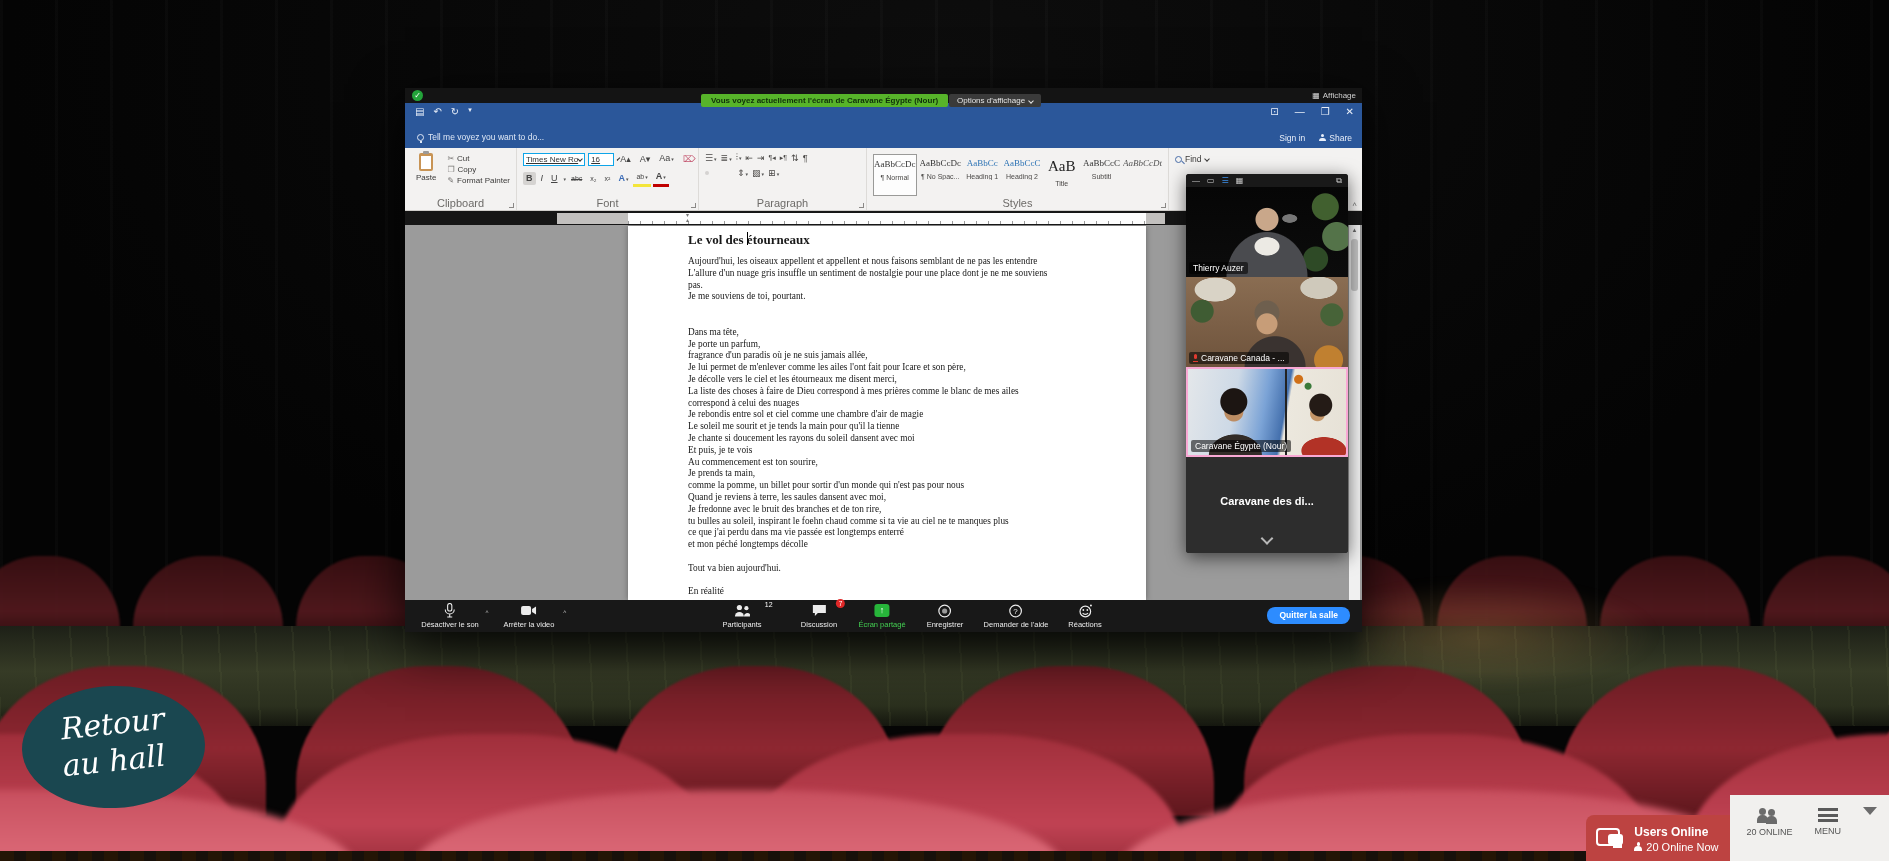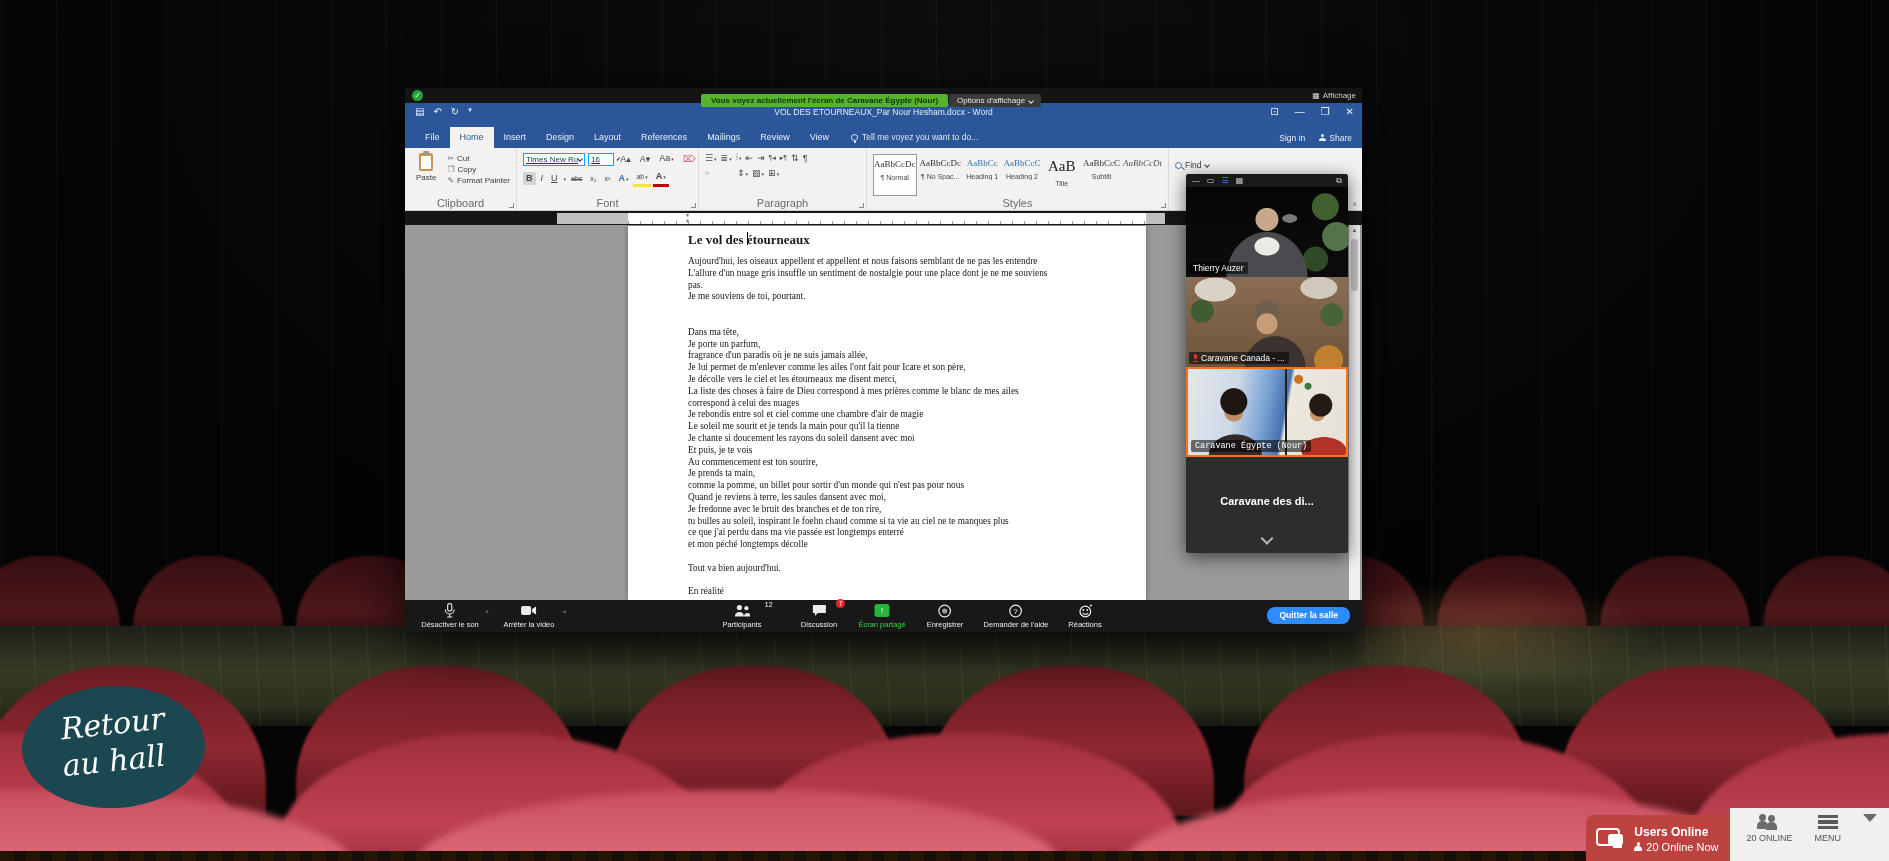--- a/index.html
+++ b/index.html
@@ -100,21 +100,21 @@
   .al-wrap.active{background:#d5d3d1;}
   .g-styles{width:302px;}
   .styles-gallery{display:flex;gap:3px;padding-top:2px;overflow:hidden;}
   .style-card{width:46px;height:42px;text-align:center;padding-top:4px;}
   .style-card.selected{border:1px solid #9a9a98;background:#fdfdfd;}
   .st-sample{font-family:"Liberation Serif","DejaVu Serif",serif;font-size:9px;color:#333;white-space:nowrap;overflow:hidden;}
   .st-name{font-size:7px;color:#4a4846;margin-top:5px;white-space:nowrap;overflow:hidden;}
   .st2 .st-sample,.st3 .st-sample{color:#2e74b5;}
   .st4 .st-sample{font-size:15px;color:#222;}
   .st6 .st-sample{font-style:italic;color:#555;}
-  .g-find{border-right:none;width:80px;padding-top:12px;}
+  .g-find{border-right:none;width:80px;padding-top:6px;}
   .find-row{display:flex;align-items:center;gap:3px;font-size:8.5px;color:#3b3a39;}
   .mag-icon{width:7px;height:7px;border:1.4px solid #4a6ea9;border-radius:50%;position:relative;}
   .mag-icon::after{content:"";position:absolute;left:5px;top:5px;width:4px;height:1.4px;background:#4a6ea9;transform:rotate(45deg);}
   .ribbon-collapse{position:absolute;right:5px;top:112px;color:#777;font-size:8px;z-index:3;}
 
   
   .ruler{position:absolute;left:152px;top:125px;width:608px;height:11px;background:#c2c0be;z-index:1;}
   .ruler-white{position:absolute;left:71px;top:0;width:518px;height:100%;background:#fdfdfd;
     background-image:repeating-linear-gradient(90deg,#9a9a9a 0 1px,rgba(0,0,0,0) 1px 12px);
     background-size:100% 3px;background-position:0 bottom;background-repeat:no-repeat;}
@@ -161,21 +161,21 @@
   .t2 .vtile-art{background:
       radial-gradient(circle at 50% 52%, #c79d78 0 10px, rgba(0,0,0,0) 11px),
       radial-gradient(circle at 50% 40%, #6e5f4e 0 12px, rgba(0,0,0,0) 13px),
       radial-gradient(ellipse at 55% 100%, #3a3330 0 30px, rgba(0,0,0,0) 31px),
       radial-gradient(ellipse at 18% 14%, #d9d3c6 0 20px, rgba(0,0,0,0) 21px),
       radial-gradient(ellipse at 82% 12%, #cfc9bb 0 18px, rgba(0,0,0,0) 19px),
       radial-gradient(circle at 10% 38%, #3f5c33 0 11px, rgba(0,0,0,0) 12px),
       radial-gradient(circle at 90% 42%, #476338 0 11px, rgba(0,0,0,0) 12px),
       radial-gradient(circle at 88% 92%, #c08030 0 14px, rgba(0,0,0,0) 15px),
       linear-gradient(#8a6d52,#6e533c);}
-  .t3{border:2px solid #f97316;font-family:Liberation Mono, monospace;}
+  .t3{border:2px solid #f9a8d4;}
   .t3 .vtile-art{background:
       radial-gradient(circle at 29% 38%, #1c1512 0 13px, rgba(0,0,0,0) 14px),
       radial-gradient(circle at 29% 50%, #bd8d63 0 9px, rgba(0,0,0,0) 10px),
       radial-gradient(ellipse at 30% 100%, #322c28 0 26px, rgba(0,0,0,0) 27px),
       radial-gradient(circle at 84% 42%, #241b16 0 11px, rgba(0,0,0,0) 12px),
       radial-gradient(circle at 82% 52%, #c49668 0 7px, rgba(0,0,0,0) 8px),
       radial-gradient(ellipse at 86% 95%, #b23226 0 22px, rgba(0,0,0,0) 23px),
       radial-gradient(circle at 70% 12%, #d07018 0 4px, rgba(0,0,0,0) 5px),
       radial-gradient(circle at 76% 20%, #3a7a3a 0 3px, rgba(0,0,0,0) 4px),
       linear-gradient(90deg, rgba(0,0,0,0) 0 61.5%, #222 61.5% 62.5%, rgba(0,0,0,0) 62.5%),
@@ -206,21 +206,21 @@
   .bubbles-icon{width:30px;height:24px;position:relative;}
   .bubbles-icon::before{content:"";position:absolute;left:0;top:2px;width:20px;height:14px;border:2px solid #fff;border-radius:4px;}
   .bubbles-icon::after{content:"";position:absolute;left:12px;top:8px;width:15px;height:11px;background:#fff;border-radius:3px;
     box-shadow:2px 6px 0 -3px #fff;}
   .uw-texts{color:#fff;white-space:nowrap;}
   .uw-title{font-size:12px;font-weight:bold;line-height:17px;}
   .uw-sub{font-size:11px;display:flex;align-items:center;gap:4px;}
   .uw-person{display:inline-block;width:8px;height:9px;position:relative;}
   .uw-person::before{content:"";position:absolute;left:2.5px;top:0;width:3.5px;height:3.5px;border-radius:50%;background:#fff;}
   .uw-person::after{content:"";position:absolute;left:0;top:4px;width:8px;height:5px;border-radius:4px 4px 0 0;background:#fff;}
-  .uw-gray{height:53px;background:#f1f0ee;display:flex;align-items:center;padding:0 10px 12px 16px;gap:22px;}
+  .uw-gray{height:66px;background:#f1f0ee;display:flex;align-items:center;padding:0 10px 12px 16px;gap:22px;}
   .uw-col{text-align:center;color:#555;font-size:9px;white-space:nowrap;}
   .people-icon{width:24px;height:16px;position:relative;margin:0 auto 3px auto;}
   .people-icon::before{content:"";position:absolute;left:2px;top:0;width:7px;height:7px;border-radius:50%;background:#6b6b6b;
     box-shadow:9px 1px 0 0 #6b6b6b;}
   .people-icon::after{content:"";position:absolute;left:0;top:7px;width:11px;height:8px;border-radius:5px 5px 0 0;background:#6b6b6b;
     box-shadow:9px 1px 0 0 #6b6b6b;}
   .burger-icon{width:20px;height:14px;margin:0 auto 4px auto;
     background:repeating-linear-gradient(#5a5a5a 0 3px,rgba(0,0,0,0) 3px 5.5px);}
   .uw-chevron{width:0;height:0;border-left:7px solid transparent;border-right:7px solid transparent;
     border-top:8px solid #6b6b6b;margin:0 2px 22px 0;}
@@ -286,41 +286,29 @@
       <span>Options d'affichage</span><span class="chev-d"></span>
     </div>
 
     <div class="word-titlebar">
       <div class="qat">
         <span>▤</span>
         <span>↶</span>
         <span>↻</span>
         <span style="font-size:7px;">▾</span>
       </div>
-      <div class="w-title">VOL DES ETOURNEAUX_Par Nour Hesham.docx - Word</div>
       <div class="win-controls">
         <span>⊡</span>
         <span>—</span>
         <span>❐</span>
         <span>✕</span>
       </div>
     </div>
 
     <div class="word-tabrow">
-      <div class="tabs">
-          <span class="wtab">File</span>
-          <span class="wtab active">Home</span>
-          <span class="wtab">Insert</span>
-          <span class="wtab">Design</span>
-          <span class="wtab">Layout</span>
-          <span class="wtab">References</span>
-          <span class="wtab">Mailings</span>
-          <span class="wtab">Review</span>
-          <span class="wtab">View</span>
-        </div>
       <div class="tellme">
         <span class="bulb-icon"></span>
         <span>Tell me voyez you want to do...</span>
       </div>
       <div class="tab-right">
         <span>Sign in</span>
         <span><span class="person-glyph"></span><span>Share</span></span>
       </div>
     </div>
 

